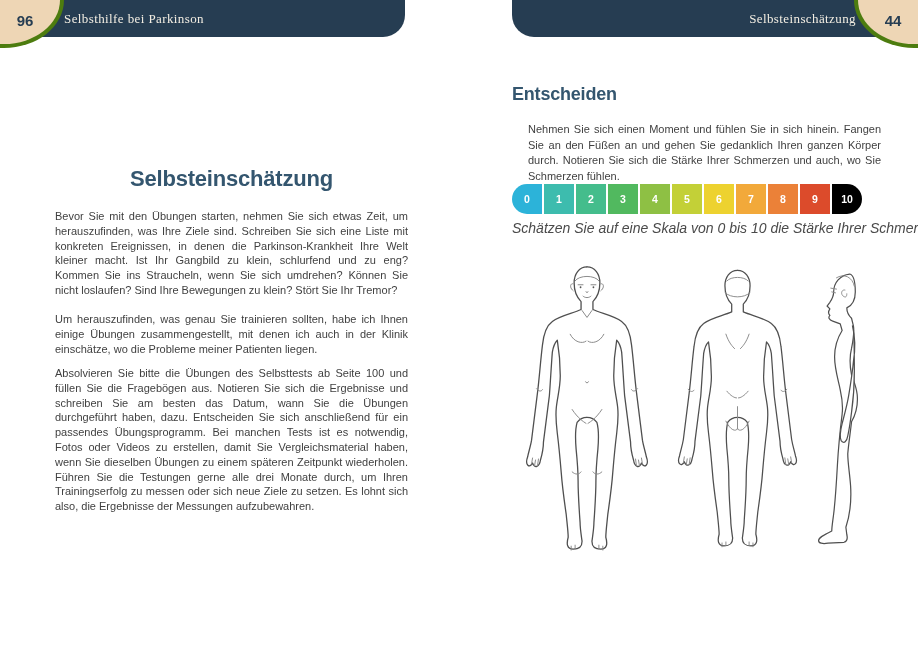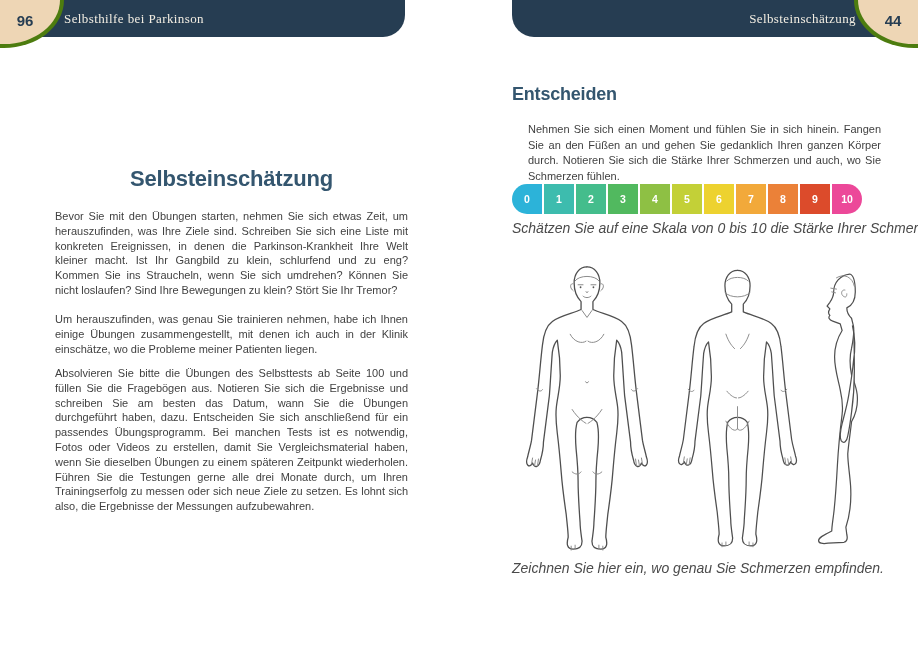--- a/index.html
+++ b/index.html
@@ -77,21 +77,21 @@
     <div class="bar bar-left"></div>
     <div class="bar-title bar-title-left">Selbsthilfe bei Parkinson</div>
     <div class="tab-wrap tab-wrap-left">
       <div class="tab tab-left">96</div>
     </div>
 
 
     <h1 class="section-heading heading-left">Selbsteinschätzung</h1>
 
     <p class="para" style="left:55px;top:209px;">Bevor Sie mit den Übungen starten, nehmen Sie sich etwas Zeit, um herauszufinden, was Ihre Ziele sind. Schreiben Sie sich eine Liste mit konkreten Ereignissen, in denen die Parkinson-Krankheit Ihre Welt kleiner macht. Ist Ihr Gangbild zu klein, schlurfend und zu eng? Kommen Sie ins Straucheln, wenn Sie sich umdrehen? Können Sie nicht loslaufen? Sind Ihre Bewegungen zu klein? Stört Sie Ihr Tremor?</p>
-    <p class="para" style="left:55px;top:312px;">Um herauszufinden, was genau Sie trainieren nehmen, habe ich Ihnen einige Übungen zusammengestellt, mit denen ich auch in der Klinik einschätze, wo die Probleme meiner Patienten liegen.</p>
+    <p class="para" style="left:55px;top:312px;">Um herauszufinden, was genau Sie trainieren sollten, habe ich Ihnen einige Übungen zusammengestellt, mit denen ich auch in der Klinik einschätze, wo die Probleme meiner Patienten liegen.</p>
     <p class="para" style="left:55px;top:366px;">Absolvieren Sie bitte die Übungen des Selbsttests ab Seite 100 und füllen Sie die Fragebögen aus. Notieren Sie sich die Ergebnisse und schreiben Sie am besten das Datum, wann Sie die Übungen durchgeführt haben, dazu. Entscheiden Sie sich anschließend für ein passendes Übungsprogramm. Bei manchen Tests ist es notwendig, Fotos oder Videos zu erstellen, damit Sie Vergleichsmaterial haben, wenn Sie dieselben Übungen zu einem späteren Zeitpunkt wiederholen. Führen Sie die Testungen gerne alle drei Monate durch, um Ihren Trainingserfolg zu messen oder sich neue Ziele zu setzen. Es lohnt sich also, die Ergebnisse der Messungen aufzubewahren.</p>
   </div>
 
   <div class="page page-right">
     <div class="bar bar-right"></div>
     <div class="bar-title bar-title-right">Selbsteinschätzung</div>
     <div class="tab-wrap tab-wrap-right">
       <div class="tab tab-right">44</div>
     </div>
 
@@ -103,21 +103,21 @@
         <div class="seg" style="background: rgb(44, 179, 217);">0</div>
         <div class="seg" style="background: rgb(61, 188, 174);">1</div>
         <div class="seg" style="background: rgb(68, 189, 140);">2</div>
         <div class="seg" style="background: rgb(81, 185, 95);">3</div>
         <div class="seg" style="background: rgb(142, 192, 68);">4</div>
         <div class="seg" style="background: rgb(195, 208, 55);">5</div>
         <div class="seg" style="background: rgb(237, 210, 47);">6</div>
         <div class="seg" style="background: rgb(242, 169, 58);">7</div>
         <div class="seg" style="background: rgb(235, 129, 56);">8</div>
         <div class="seg" style="background: rgb(220, 75, 43);">9</div>
-        <div class="seg" style="background: #ec4899;">10</div>
+        <div class="seg" style="background: #000000;">10</div>
       </div>
     <div class="caption" style="top:220px;">Schätzen Sie auf eine Skala von 0 bis 10 die Stärke Ihrer Schmerzen ein.</div>
 
     <div class="figures">
 
       <svg width="0" height="0" style="position:absolute" aria-hidden="true">
         <defs>
           <path id="half-sil" class="sil" d="M0,5 C-8,5 -13,12 -13,21 C-13,30 -10,36 -6,40 L-6,48 C-15,52 -27,54 -35,60 C-42,65 -44,74 -45,84 C-47,100 -48,116 -50,132 C-52,148 -54,164 -56,180 C-57,186 -59,192 -60,197 C-63,205 -58,209 -55,203 C-53,209 -48,207 -47,200 C-45,193 -44,187 -44,182 C-42,167 -40,151 -38,135 C-37,122 -36,103 -35,91 C-34,85 -32,81 -30,79 C-28,91 -27,103 -27,115 C-27,127 -30,137 -31,147 C-32,157 -31,165 -30,173 C-28,189 -27,201 -26,213 C-25,227 -23,241 -21,255 C-20,265 -19,273 -19,278 C-21,285 -20,290 -14,290 C-8,290 -5,288 -5,282 C-6,275 -7,269 -7,263 C-8,249 -9,235 -9,221 C-9,211 -10,199 -11,189 C-12,177 -12,169 -10,162 C-7,158 -3,157 0,157"></path>
           <path id="half-marks" class="detail" d="M-49,199 L-50,206 M-52,200 L-53,206 M-55,198 L-56,204 M-51,128 C-49,131 -46,131 -45,129 M-12,286 L-12,290 M-16,287 L-16,291"></path>
         </defs>
@@ -153,15 +153,14 @@
         <path class="detail" d="M62,28 C68,34 82,34 88,28 M64,16 C68,11 82,11 86,16 M63,71 C66,80 70,84 72,86 M87,71 C84,80 80,84 78,86 M75,146 L75,169 M63,161 C68,171 73,172 75,169 M87,161 C82,171 77,172 75,169 M64,130 C68,135 72,137 74,137 M86,130 C82,135 78,137 76,137"></path>
       </svg>
 
       <svg viewBox="0 0 85 300" width="80">
         <path class="sil" d="M40,5 C30,6 23,14 23,24 C23,29 21,32 19,35 L16,39 L19,42 C17,45 17,47 19,49 C17,51 18,54 22,55 L30,58 L32,65 C27,73 24,83 24,93 C24,106 28,118 30,128 C32,137 33,146 32,154 C30,170 28,190 27,208 C26,226 25,244 23,260 C22,268 21,274 21,278 C13,282 7,285 7,288 C7,291 11,292 17,291 L34,290 C37,289 38,286 37,282 L36,274 C40,262 42,246 41,230 C40,216 38,206 38,196 C39,184 41,172 42,162 C47,153 49,143 48,133 C47,124 44,118 42,112 C40,102 40,92 42,84 C44,74 45,66 44,60 L42,52 C38,48 37,44 37,41 C43,38 46,31 46,24 C46,13 44,6 40,5 Z"></path>
         <path class="sil" d="M43,60 C46,72 46,86 44,98 C43,110 41,122 39,134 C37,146 34,156 32,164 C30,172 29,178 31,182 C34,186 37,183 38,177 C40,168 41,160 42,152 C44,138 45,122 45,108 C45,94 45,76 44,64 Z"></path>
         <path class="detail" d="M35,22 C31,21 30,27 34,29 C36,30 37,29 37,26 M20,20 L26,21 M21,24 L25,25 M26,9 C34,4 43,8 45,18"></path>
       </svg>
     </div>
 
-    <div class="caption" style="top:560px;">Zeichnen Sie hier ein, wo genau Sie Schmerzen empfinden.</div>
   </div>
 </div>
 
 </body></html>

